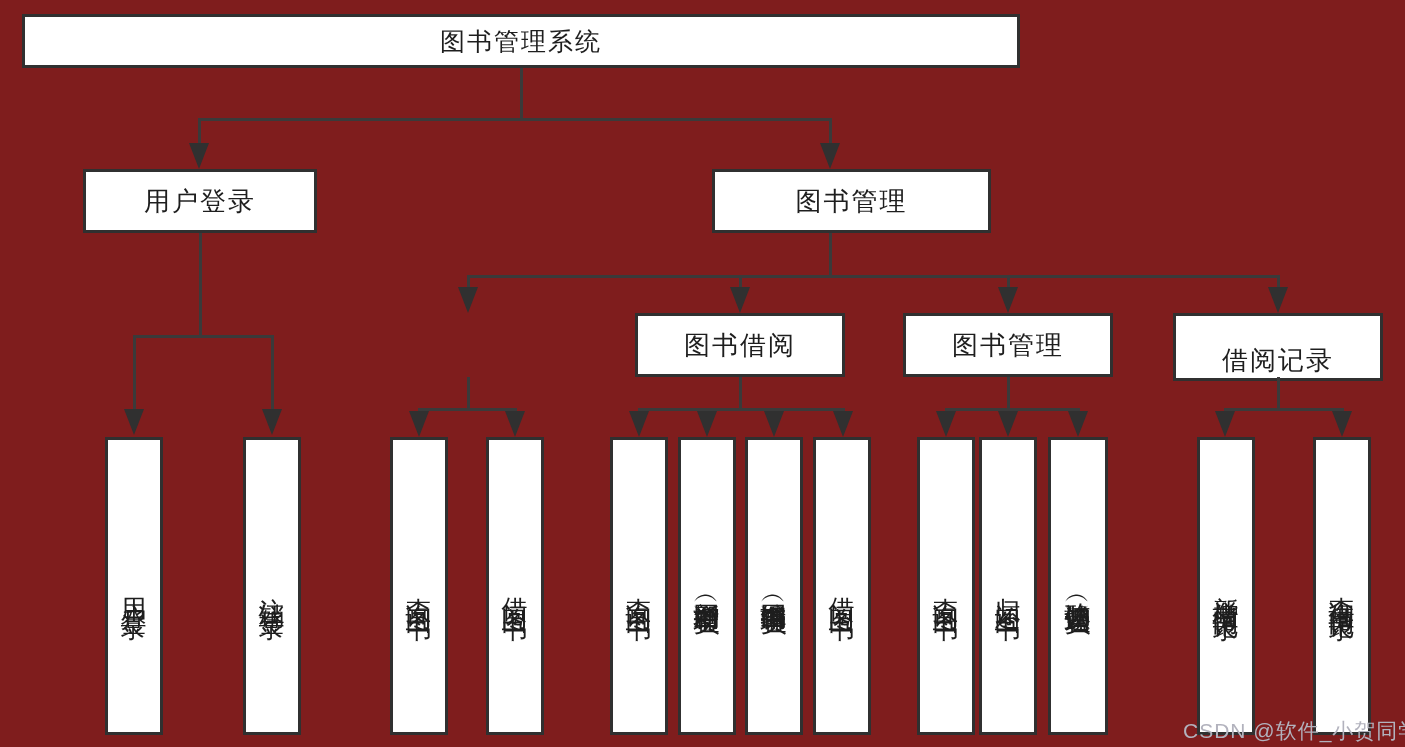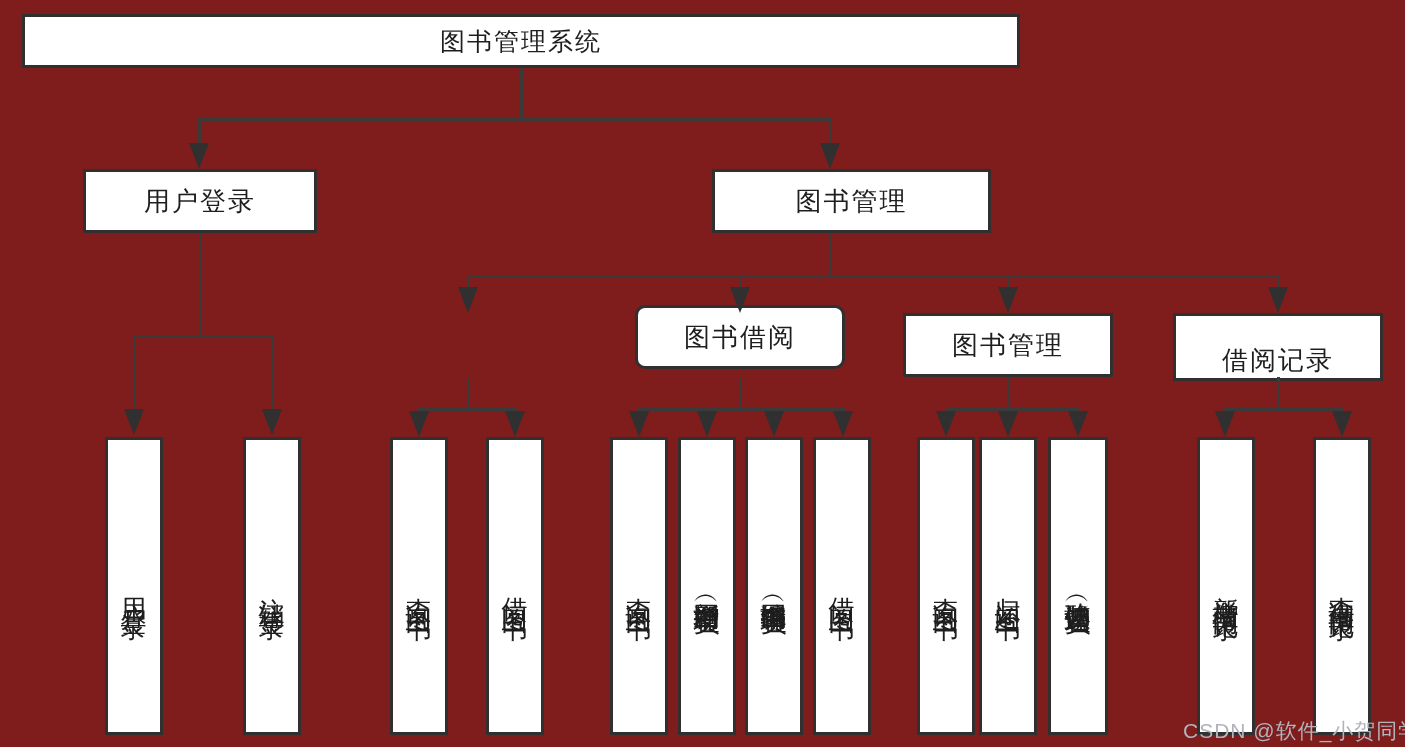--- a/index.html
+++ b/index.html
@@ -45,21 +45,21 @@
     <span class="lbl">图书管理系统</span>
   </div>
 
   <div class="node" style="left:83px;top:169px;width:234px;height:64px;">
     <span class="lbl">用户登录</span>
   </div>
   <div class="node" style="left:712px;top:169px;width:279px;height:64px;">
     <span class="lbl">图书管理</span>
   </div>
 
-  <div class="node" style="left:635px;top:305px;width:210px;height:64px;border-radius:10px;">
+  <div class="node" style="left:635px;top:313px;width:210px;height:64px;">
     <span class="lbl">图书借阅</span>
   </div>
   <div class="node" style="left:903px;top:313px;width:210px;height:64px;">
     <span class="lbl">图书管理</span>
   </div>
   <div class="node" style="left:1173px;top:313px;width:210px;height:68px;align-items:flex-end;">
     <span class="lbl">借阅记录</span>
   </div>
 
   <div class="node vbox" style="left:105px;top:437px;width:58px;height:298px;">

